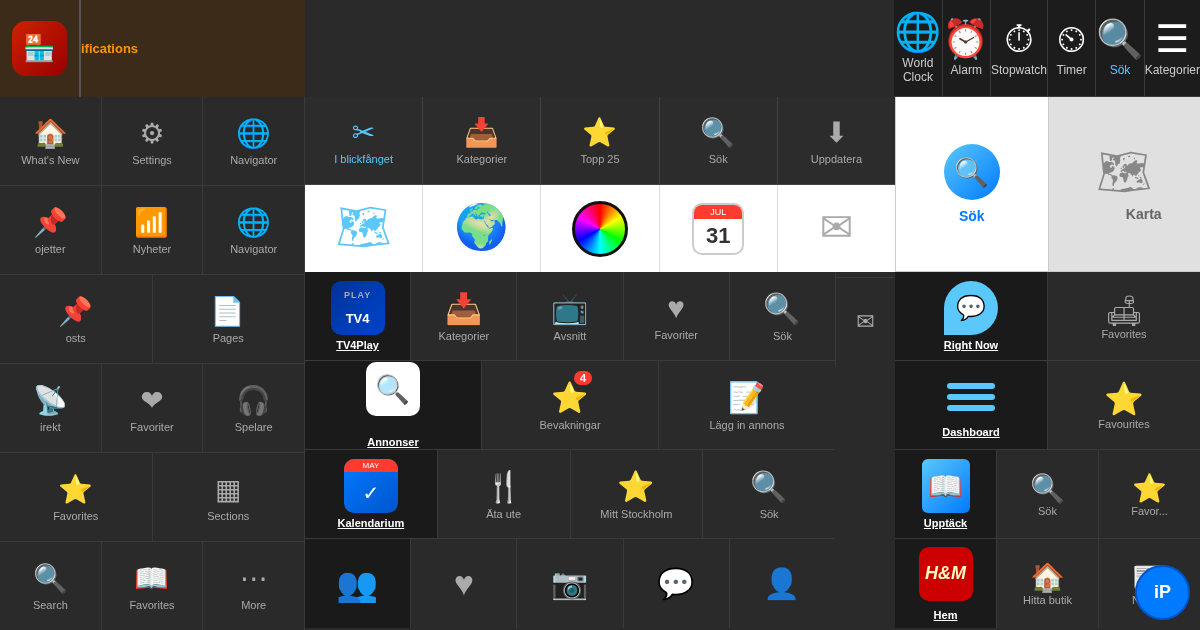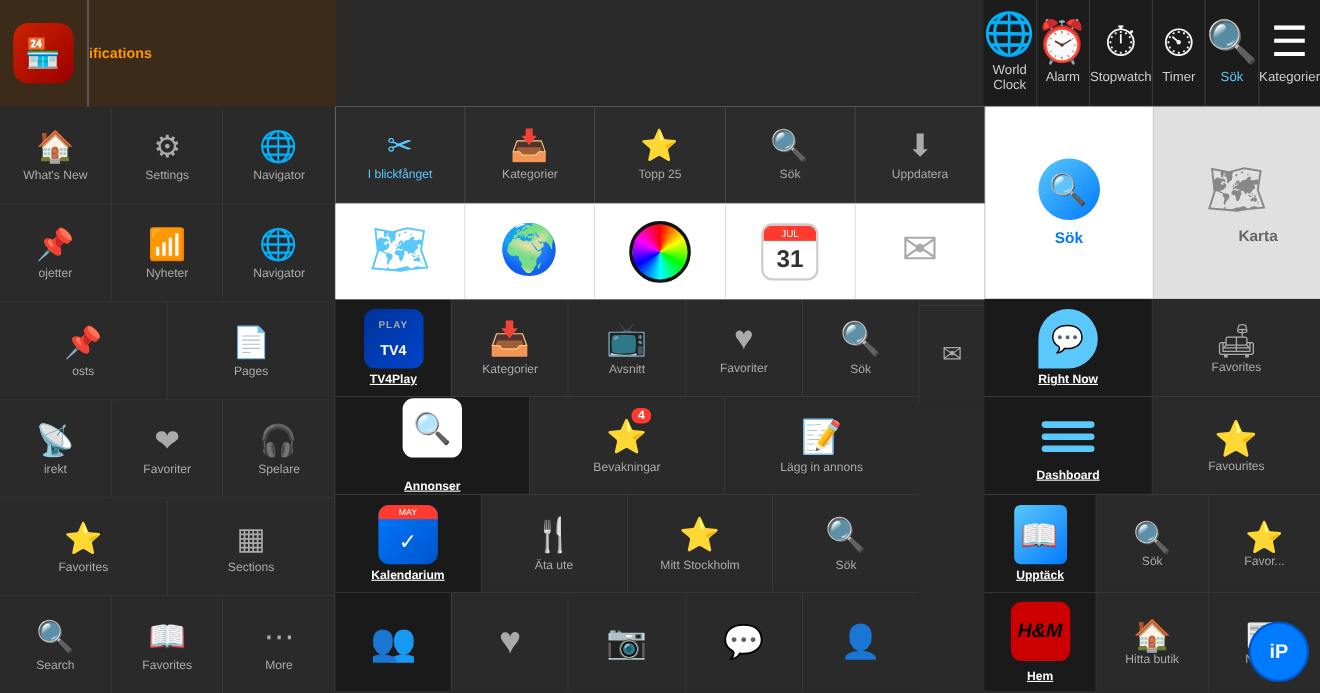--- a/index.html
+++ b/index.html
@@ -342,21 +342,21 @@
     .hm-icon {
       width: 54px;
       height: 54px;
       background: #cc0000;
       border-radius: 10px;
       display: flex;
       align-items: center;
       justify-content: center;
       font-size: 18px;
       font-weight: bold;
-      color: #000000;
+      color: #fef9c3;
       font-style: italic;
     }
 
     
     .appstore-header {
       height: 97px;
       background: #3d2b1a;
       display: flex;
       align-items: stretch;
     }

